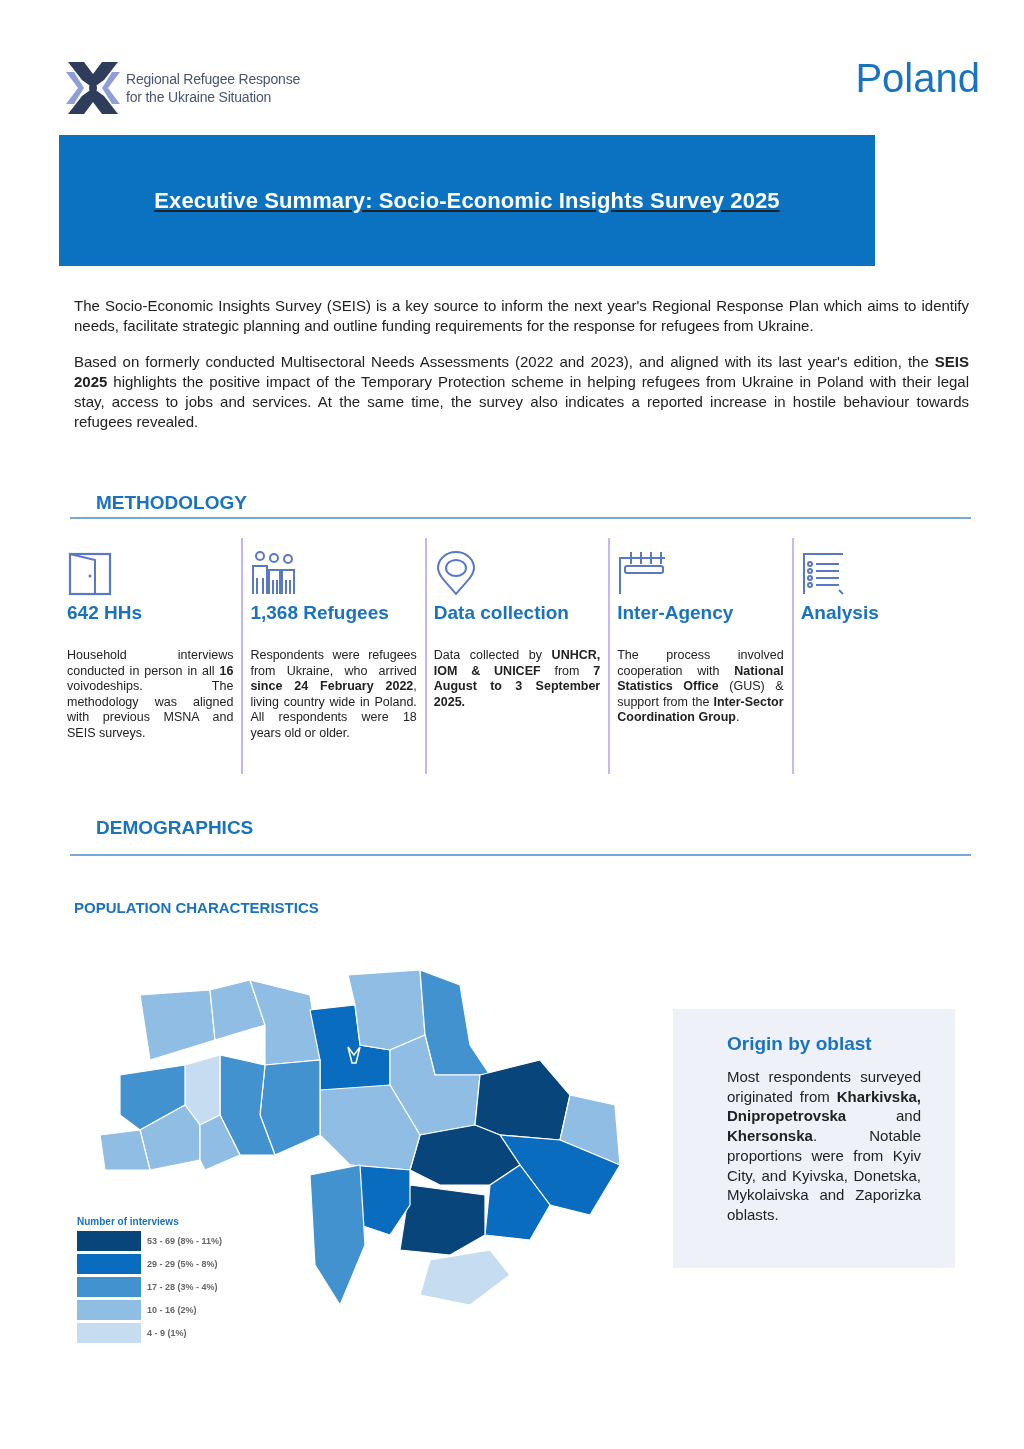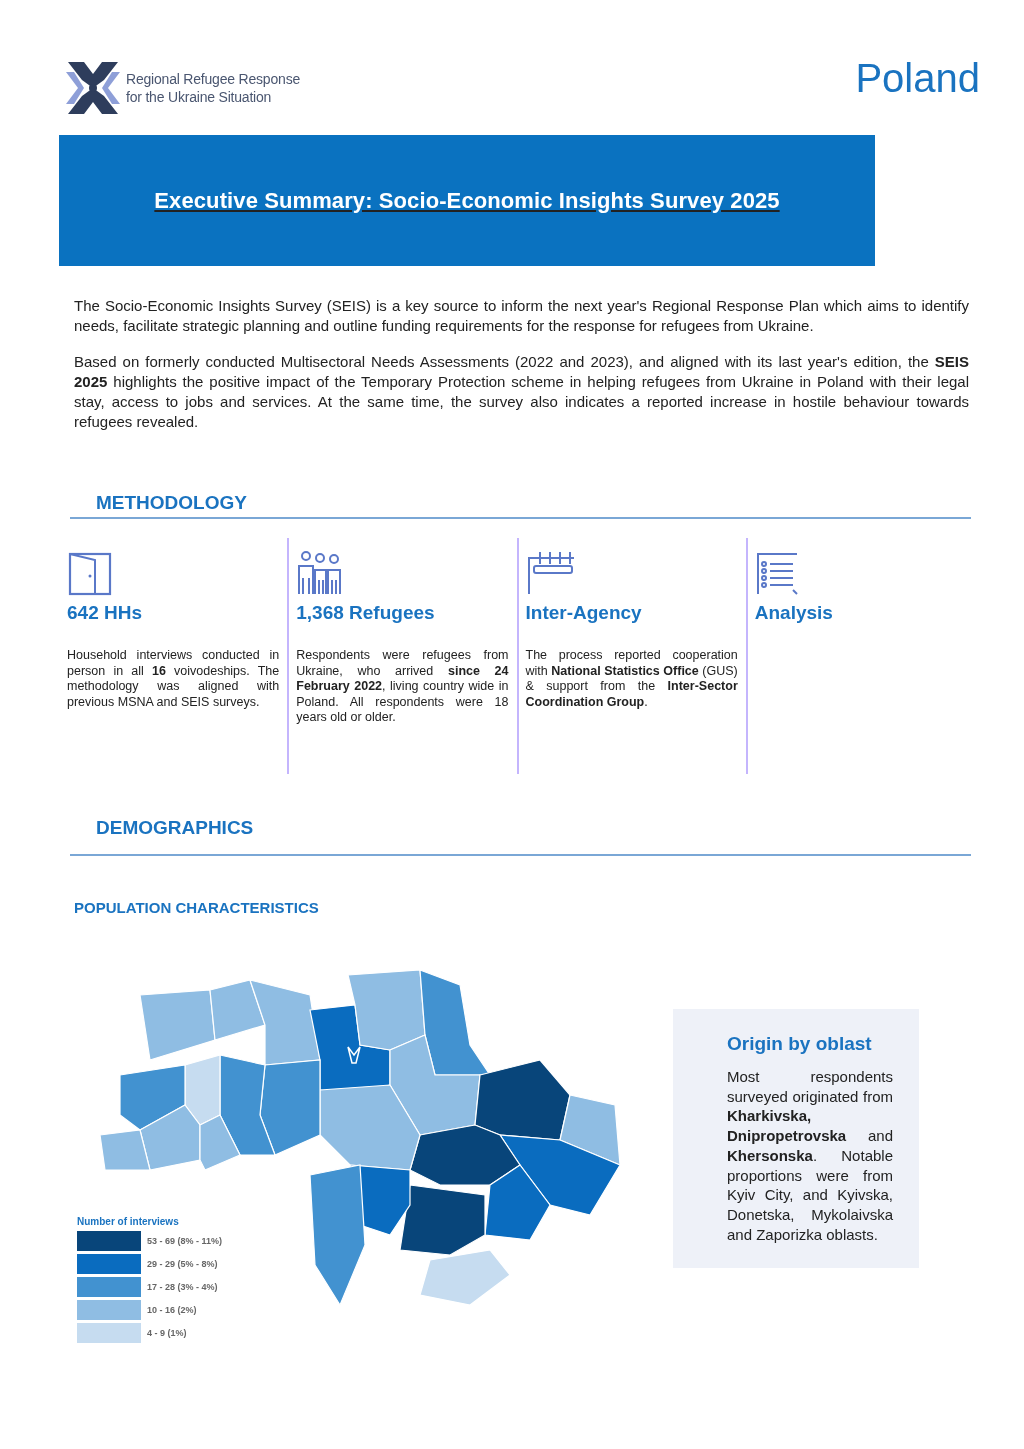--- a/index.html
+++ b/index.html
@@ -22,21 +22,21 @@
   .mcol h3 { font-size: 19px; font-weight: bold; color: #1a73c0; margin-bottom: 24px; white-space: nowrap; }
   .mcol .desc { font-size: 12.5px; line-height: 15.6px; color: #222; text-align: justify; }
   .mcol .desc.left { text-align: left; }
   .subsection { position: absolute; left: 74px; top: 899px; font-size: 15px; font-weight: bold; color: #1a73c0; }
   .map { position: absolute; left: 90px; top: 965px; width: 560px; height: 370px; }
   .legend { position: absolute; left: 77px; top: 1216px; font-weight: bold; }
   .legend-title { font-size: 10px; color: #1a73c0; margin-bottom: 4px; }
   .legend-row { display: flex; align-items: center; margin-bottom: 3px; }
   .legend-swatch { width: 64px; height: 20px; }
   .legend-label { font-size: 9px; color: #666; margin-left: 6px; }
-  .origin { position: absolute; left: 673px; top: 1009px; width: 246px; height: 259px; background: #eef1f8; padding: 24px 26px 0 54px; }
+  .origin { position: absolute; left: 673px; top: 1009px; width: 282px; height: 259px; background: #eef1f8; padding: 24px 34px 0 54px; }
   .origin h3 { font-size: 19px; font-weight: bold; color: #1a73c0; margin-bottom: 12px; }
   .origin p { font-size: 15px; line-height: 19.7px; color: #222; text-align: justify; }
   b { font-weight: bold; }
 </style>
 </head>
 <body>
 
 <div class="logo">
   <svg viewBox="0 0 58 60">
     <path d="M4 4 L20 4 L29 16 L38 4 L54 4 L40 22 L29 30 L18 22 Z" fill="#2e3d5c"></path>
@@ -88,30 +88,40 @@
             <path d="M19 44 V20 H30 V44 M23 30 V44 M27 30 V44"></path>
             <path d="M32 44 V20 H44 V44 M36 30 V44 M40 30 V44"></path>
           </g>
         </svg>
     </div>
     <h3>1,368 Refugees</h3>
     <div class="desc"><span>Respondents were refugees from Ukraine, who arrived </span><b>since 24 February 2022</b><span>, living country wide in Poland. All respondents were 18 years old or older.</span></div>
   </div>
   <div class="mcol">
     <div class="icon">
+      <svg viewBox="0 0 44 46" width="44">
+          <path d="M22 44 C14 34 4 26 4 18 A18 16 0 0 1 40 18 C40 26 30 34 22 44 Z" fill="none" stroke="#5a78c8" stroke-width="2"></path>
+          <ellipse cx="22" cy="18" rx="10" ry="8" fill="none" stroke="#5a78c8" stroke-width="2"></ellipse>
+        </svg>
+    </div>
+    <h3>Data collection</h3>
+    <div class="desc"><span>Data collected by </span><b>UNHCR, IOM &amp; UNICEF</b><span> from </span><b>7 August to 3 September 2025.</b></div>
+  </div>
+  <div class="mcol">
+    <div class="icon">
       <svg viewBox="0 0 52 46" width="52">
           <g fill="none" stroke="#5a78c8" stroke-width="2">
             <path d="M3 44 V8 H48"></path>
             <path d="M14 2 V14 M24 2 V14 M34 2 V14 M44 2 V14"></path>
             <rect x="8" y="16" width="38" height="7" rx="2"></rect>
           </g>
         </svg>
     </div>
     <h3>Inter-Agency</h3>
-    <div class="desc"><span>The process reported cooperation with </span><b>National Statistics Office</b><span> (GUS) &amp; support from the </span><b>Inter-Sector Coordination Group</b><span>.</span></div>
+    <div class="desc"><span>The process involved cooperation with </span><b>National Statistics Office</b><span> (GUS) &amp; support from the </span><b>Inter-Sector Coordination Group</b><span>.</span></div>
   </div>
   <div class="mcol">
     <div class="icon">
       <svg viewBox="0 0 46 46" width="46">
           <g fill="none" stroke="#5a78c8" stroke-width="2">
             <path d="M3 44 V4 H42"></path>
             <path d="M42 44 L38 40"></path>
             <circle cx="9" cy="14" r="2"></circle>
             <circle cx="9" cy="21" r="2"></circle>
             <circle cx="9" cy="28" r="2"></circle>

